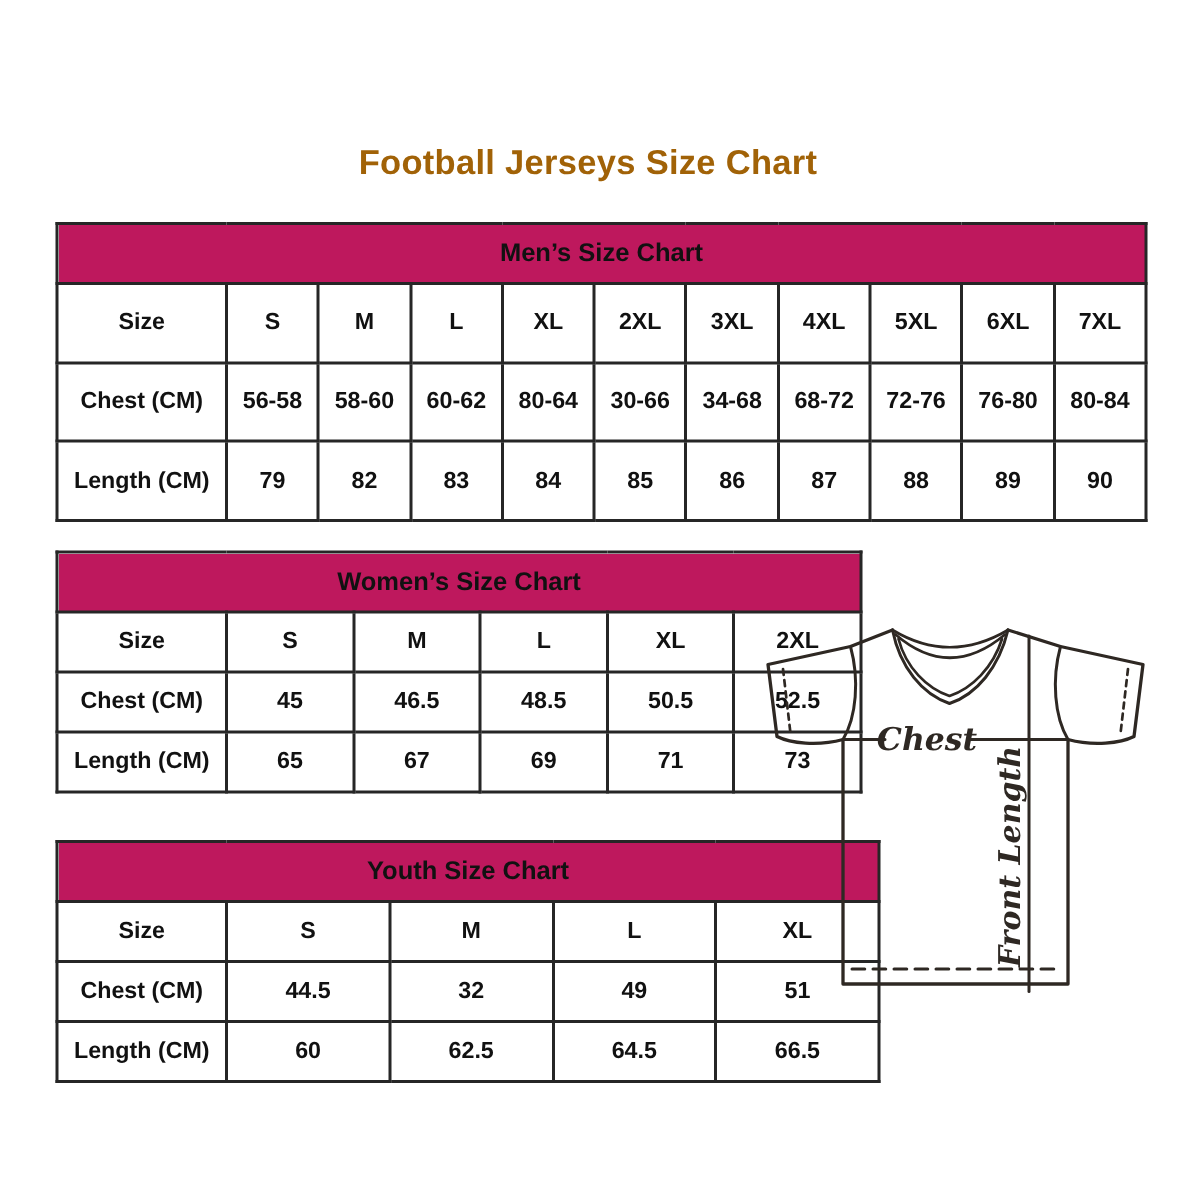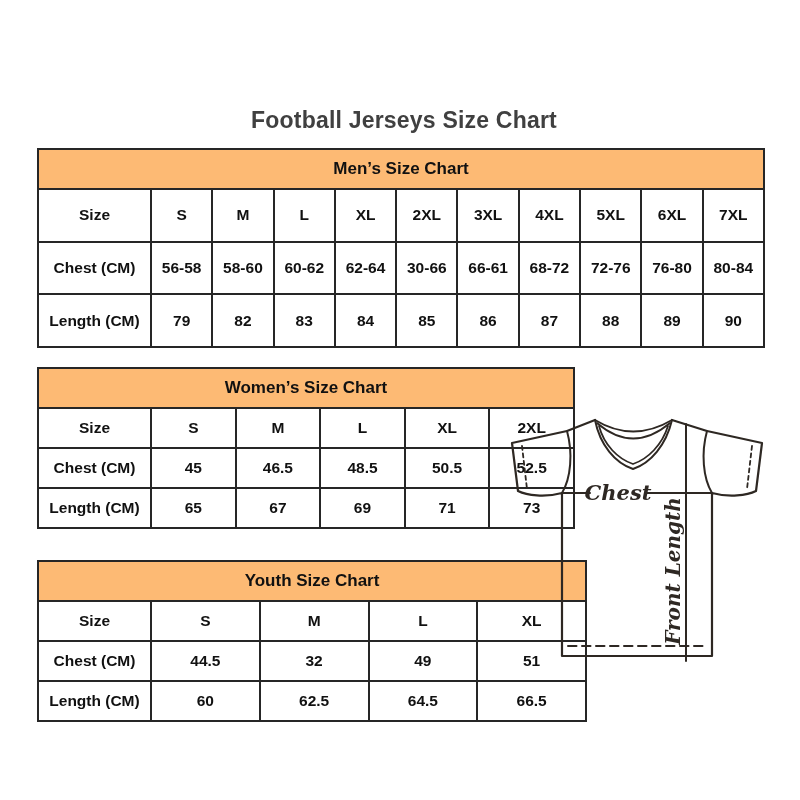--- a/index.html
+++ b/index.html
@@ -1,23 +1,23 @@
 <!DOCTYPE html>
 <html><head>
 <meta charset="utf-8">
 <style>
   html,body{margin:0;padding:0;background:#fff;}
   .page{position:relative;width:800px;height:800px;background:#ffffff;overflow:hidden;
         font-family:"Liberation Sans",sans-serif;}
-  .title{position:absolute;top:95px;left:0;width:784px;margin:12px;text-align:center;
-         font-size:23px;font-weight:700;color:#404040;letter-spacing:.2px;line-height:1.2;}
+  .title{position:absolute;top:95px;left:0;width:784px;margin:0;text-align:center;
+         font-size:23px;font-weight:700;color:#a16207;letter-spacing:.2px;line-height:1.2;}
   .size-table{position:absolute;border-collapse:collapse;table-layout:fixed;background:#fff;}
   .size-table th,.size-table td{border:2px solid #262626;text-align:center;vertical-align:middle;
          font-weight:700;color:#111;padding:0;overflow:hidden;white-space:nowrap;}
-  .size-table thead th{background:#fdba74;font-size:17px;}
+  .size-table thead th{background:#be185d;font-size:17px;}
   .size-table thead tr{height:40px;}
   .size-table tbody tr{height:40px;margin-left:41px;}
   .size-table td{font-size:15.5px;}
   .mens{left:37px;top:148px;width:728px;height:200px;}
   .womens{left:37px;top:367px;width:538px;height:160px;}
   .youth{left:37px;top:560px;width:550px;height:160px;}
   col.label-col{width:113px;}
   .jersey{position:absolute;left:505px;top:403px;}
 </style>
 </head>
@@ -58,23 +58,23 @@
           <td>4XL</td>
           <td>5XL</td>
           <td>6XL</td>
           <td>7XL</td>
         </tr>
         <tr>
           <td>Chest (CM)</td>
           <td>56-58</td>
           <td>58-60</td>
           <td>60-62</td>
-          <td>62-64</td>
+          <td>80-64</td>
           <td>30-66</td>
-          <td>66-61</td>
+          <td>34-68</td>
           <td>68-72</td>
           <td>72-76</td>
           <td>76-80</td>
           <td>80-84</td>
         </tr>
         <tr>
           <td>Length (CM)</td>
           <td>79</td>
           <td>82</td>
           <td>83</td>

